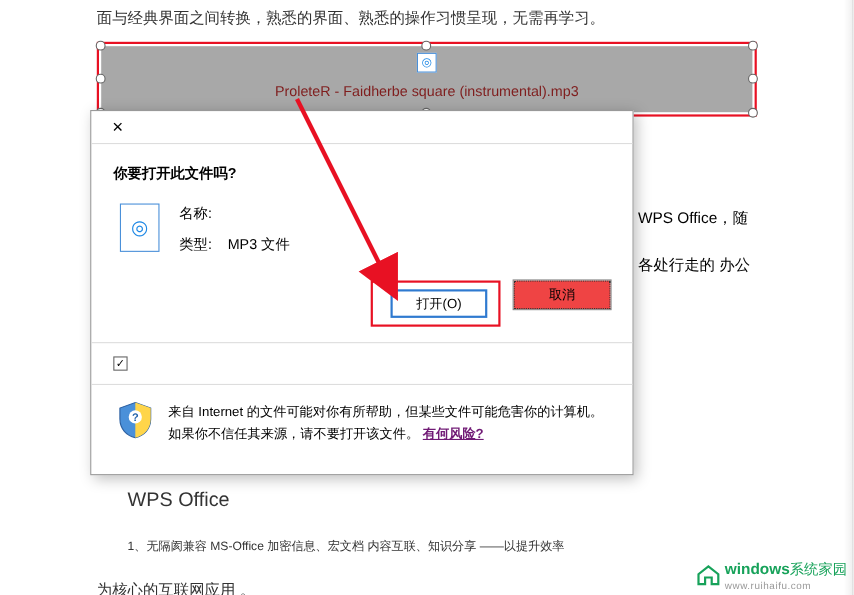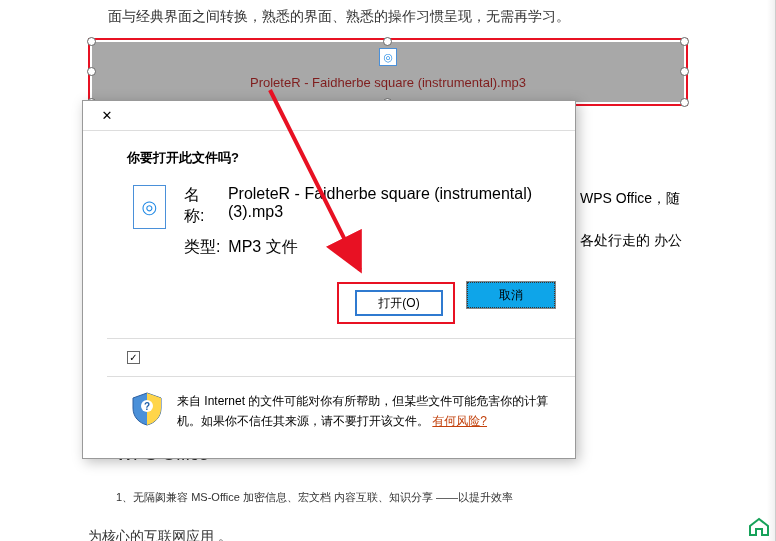--- a/index.html
+++ b/index.html
@@ -10,21 +10,21 @@
       font-size: 14px;
       background: #fff;
       position: relative;
       overflow: hidden;
     }
     .page-content {
       padding: 0 88px 0 88px;
       color: #333;
       line-height: 2;
     }
-    .intro-text { margin-top: 2px; font-size: 14px; margin-left: 20px; }
+    .intro-text { margin-top: 2px; font-size: 14px; }
     .embed-wrapper {
       position: relative;
       border: 2px solid #e81123;
       margin: 8px 0;
       padding: 2px;
     }
     .embed-object {
       background: #a8a8a8;
       height: 60px;
       position: relative;
@@ -75,32 +75,32 @@
       padding: 0 6px 0 10px;
       border-bottom: 1px solid #ddd;
     }
     .titlebar-title { flex: 1; font-size: 12px; }
     .close-btn {
       width: 28px; height: 22px;
       display: flex; align-items: center; justify-content: center;
       font-size: 13px; cursor: pointer;
       font-family: Arial;
     }
-    .dialog-body { padding: 18px 20px 10px 20px; margin-left: 24px; }
+    .dialog-body { padding: 18px 20px 10px 20px; }
     .question { font-weight: bold; font-size: 13px; margin-bottom: 18px; }
     .file-row { display: flex; gap: 18px; align-items: flex-start; margin-bottom: 18px; }
     .file-icon-box {
       width: 36px; height: 44px;
       border: 1px solid #4a90d9;
       background: #fff;
       display: flex; align-items: center; justify-content: center;
       font-size: 18px; color: #1e88e5;
       margin-left: 6px;
     }
-    .file-meta { display: flex; flex-direction: column; gap: 10px; font-size: 16px; }
+    .file-meta { display: flex; flex-direction: column; gap: 10px; font-size: 13px; }
     .meta-line { display: flex; gap: 8px; }
     .meta-label { min-width: 36px; }
     .button-row {
       display: flex;
       justify-content: flex-end;
       gap: 12px;
       padding: 6px 0 14px 0;
     }
     .open-highlight {
       border: 2px solid #e81123;
@@ -115,21 +115,21 @@
       display: flex; align-items: center; justify-content: center;
       cursor: pointer;
     }
     .btn-open {
       border: 2px solid #2f7ad0;
       background: #fff;
     }
     .btn-cancel {
       border: 1px dotted #333;
       outline: 1px solid #888;
-      background: #0ea5e9;
+      background: #ef4444;
     }
     .sep { border-top: 1px solid #ddd; margin: 0 -20px; }
     .checkbox-row {
       display: flex; align-items: center; gap: 6px;
       padding: 12px 0;
       font-size: 12px;
     }
     .checkbox {
       width: 13px; height: 13px;
       border: 1px solid #666;
@@ -139,21 +139,21 @@
     .warning-row {
       display: flex; gap: 14px;
       padding: 14px 4px 16px 4px;
       align-items: flex-start;
     }
     .shield-icon {
       width: 32px; height: 36px;
       flex-shrink: 0;
     }
     .warning-text { font-size: 12px; line-height: 1.7; }
-    .warning-text a { color: #c2410c; text-decoration: underline; cursor: pointer; }
+    .warning-text a { color: #701a75; text-decoration: underline; cursor: pointer; font-weight: bold; }
 
     .after-text { margin-top: 330px; }
     .section-title { margin: 12px 0 12px 28px; font-size: 18px; }
     .para { margin: 14px 0 14px 28px; font-size: 11px; line-height: 2; }
     .para-2 { margin: 14px 0 14px 0; font-size: 14px; }
 
     .side-text-1 {
       position: absolute;
       left: 580px; top: 190px;
       font-size: 14px;
@@ -234,21 +234,20 @@
   <div class="titlebar">
     <div class="close-btn">✕</div>
   </div>
   <div class="dialog-body">
     <div class="question">你要打开此文件吗?</div>
     <div class="file-row">
       <div class="file-icon-box">◎</div>
       <div class="file-meta">
         <div class="meta-line">
           <span class="meta-label">名称:</span>
-          <span>ProleteR - Faidherbe square (instrumental) (3).mp3</span>
         </div>
         <div class="meta-line">
           <span class="meta-label">类型:</span>
           <span>MP3 文件</span>
         </div>
       </div>
     </div>
     <div class="button-row">
       <div class="open-highlight">
         <div class="btn btn-open">打开(O)</div>
@@ -284,13 +283,19 @@
   <line x1="20" y1="10" x2="110" y2="190" stroke="#e81123" stroke-width="4" marker-end="url(#ah)"></line>
 </svg>
 
 <div class="right-shadow"></div>
 <div class="right-border"></div>
 
 <div class="watermark">
   <svg class="wm-logo" viewBox="0 0 22 20">
     <path d="M2 18 V9 L11 2 L20 9 V18 H14 V12 H8 V18 Z" fill="none" stroke="#17a25a" stroke-width="2"></path>
   </svg>
+  <div>
+    <div>
+      <span class="wm-main">windows</span><span style="color:#17a25a;font-size:13px;">系统家园</span>
+    </div>
+    <div class="wm-sub">www.ruihaifu.com</div>
+  </div>
 </div>
 
 </body></html>

